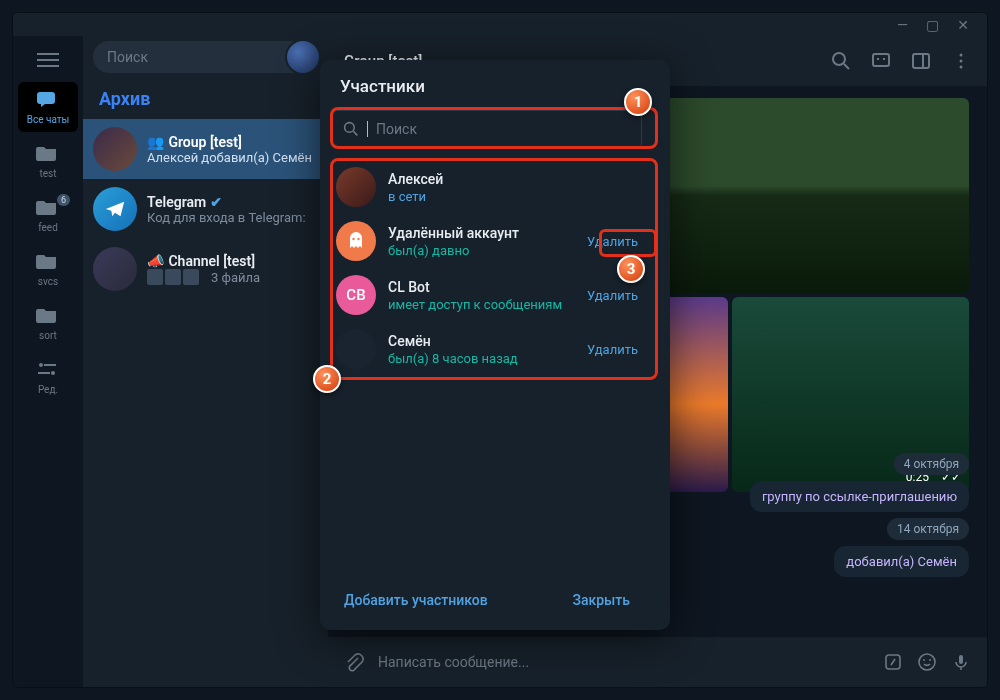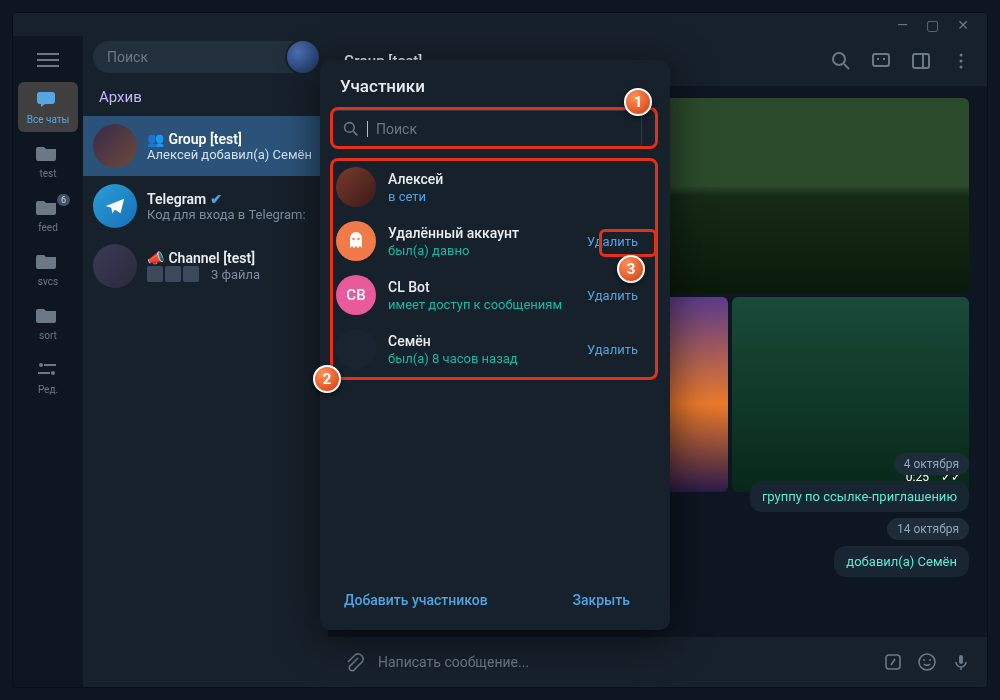--- a/index.html
+++ b/index.html
@@ -6,32 +6,32 @@
   body { background:#0e1621; width:1000px; height:700px; overflow:hidden; color:#8a99af; position:relative; }
   .app { position:absolute; left:13px; top:13px; right:13px; bottom:13px; background:#17212b; border-radius:4px; overflow:hidden; display:flex; flex-direction:column; box-shadow:0 0 0 1px rgba(0,0,0,.3); }
   .titlebar { height:23px; background:#17212b; display:flex; justify-content:flex-end; align-items:center; gap:18px; padding-right:18px; }
   .titlebar span { color:#6b7885; font-size:14px; line-height:1; cursor:default; }
   .tbmin::before{content:"—";} .tbmax::before{content:"▢";} .tbclose::before{content:"✕";}
   .mainrow { flex:1; display:flex; min-height:0; }
   
   .rail { width:70px; background:#0e1621; display:flex; flex-direction:column; align-items:center; padding-top:12px; gap:4px; }
   .rail-top { width:32px; height:24px; display:flex; align-items:center; justify-content:center; margin-bottom:6px;}
   .rail-item { width:60px; height:50px; display:flex; flex-direction:column; align-items:center; justify-content:center; gap:4px; border-radius:6px; position:relative;}
-  .rail-item.active { background:#404040; }
+  .rail-item.active { background:#000000; }
   .rail-item .ico { width:24px; height:20px; color:#6b7885; }
   .rail-item.active .ico { color:#55a7e4; }
   .rail-item .lbl { font-size:10px; color:#6b7885; }
   .rail-item.active .lbl{ color:#55a7e4; }
   .badge { position:absolute; top:4px; right:8px; background:#3e546a; color:#cfd8e3; font-size:9px; border-radius:8px; padding:0 4px; line-height:12px;}
   
   .chatlist { width:245px; background:#17212b; display:flex; flex-direction:column; }
   .searchbar { height:42px; display:flex; align-items:center; padding:0 10px; }
   .searchfield { flex:1; background:#242f3d; border-radius:18px; height:32px; display:flex; align-items:center; padding:0 14px; color:#6b7885; font-size:14px; position:relative;}
   .searchfield .ava { position:absolute; right:-3px; top:-2px; width:36px; height:36px; border-radius:50%; background:radial-gradient(circle at 35% 35%,#4a6fb3,#1b2d55); border:2px solid #17212b;}
-  .archive { padding:10px 16px; font-size:15px; color:#c4b5fd; font-weight:400;}
+  .archive { padding:10px 16px; font-size:18px; color:#3b82f6; font-weight:700;}
   .chat { display:flex; gap:10px; padding:8px 10px; align-items:center; }
   .chat.sel { background:#2b5278; }
   .chat .a { width:44px; height:44px; border-radius:50%; flex:none; }
   .chat .t { flex:1; min-width:0; }
   .chat .name { color:#e9edf1; font-size:14px; font-weight:600; display:flex; align-items:center; gap:4px;}
   .chat.sel .name{color:#fff;}
   .chat .sub { color:#7d8b9e; font-size:13px; white-space:nowrap; overflow:hidden; text-overflow:ellipsis; }
   .chat.sel .sub{ color:#cfe0f2;}
   .thumbs { display:flex; gap:2px; }
   .thumbs i { width:16px; height:16px; background:#3a4a5c; border-radius:2px; }
@@ -44,21 +44,21 @@
   .grow { display:flex; gap:4px; height:195px; margin-bottom:4px;}
   .gcell { border-radius:6px; background:#223; position:relative;}
   .r1a{flex:1;background:linear-gradient(135deg,#5a2b6e,#2a0f3a);}
   .r1b{flex:1.7;background:linear-gradient(#2c4a2c 45%,#162a16 50%,#0a1a0a);}
   .r2a{flex:1;background:linear-gradient(#1a3a2f,#071812);}
   .r2b{flex:.6;background:linear-gradient(#5a3a8a,#ea7a2a 55%,#2a1a4a);}
   .r2c{flex:1;background:linear-gradient(#1a4a3a,#072818);}
   .vidbadge{position:absolute;right:8px;bottom:8px;color:#fff;font-size:12px;display:flex;gap:12px;align-items:center;}
   .msgs { position:absolute; right:18px; bottom:60px; display:flex; flex-direction:column; align-items:flex-end; gap:6px;}
   .datebadge { background:#1e2c3a; color:#8fa6bd; padding:4px 10px; border-radius:12px; font-size:12px;}
-  .bubble { background:#182533; color:#5eead4; padding:8px 12px; border-radius:12px; font-size:13px; max-width:280px;}
+  .bubble { background:#182533; color:#c4b5fd; padding:8px 12px; border-radius:12px; font-size:13px; max-width:280px;}
   .composer { height:50px; background:#17212b; display:flex; align-items:center; padding:0 16px; gap:14px; color:#6b7885;}
   .composer .txt { flex:1; font-size:14px; }
   
   .modal { position:absolute; left:320px; top:60px; width:350px; height:570px; background:#17212b; border-radius:10px; box-shadow:0 8px 40px rgba(0,0,0,.6); display:flex; flex-direction:column; padding:16px 16px 12px 0;}
   .mtitle { color:#e9edf1; font-size:17px; font-weight:500; padding:0 20px 14px 20px;}
   .msearch { margin:0 12px 8px 12px; height:38px; background:#17212b; border:1px solid #2a3a4c; display:flex; align-items:center; padding:0 10px; border-radius:4px; gap:8px; color:#6b7885; font-size:14px;}
   .msearch .cursor { width:1px; height:16px; background:#aebacb; }
   .mlist { padding:4px 0; }
   .member { display:flex; align-items:center; gap:12px; padding:7px 16px; position:relative;}
   .member .a { width:40px; height:40px; border-radius:50%; flex:none; display:flex; align-items:center; justify-content:center; color:#fff; font-size:15px; font-weight:500;}

